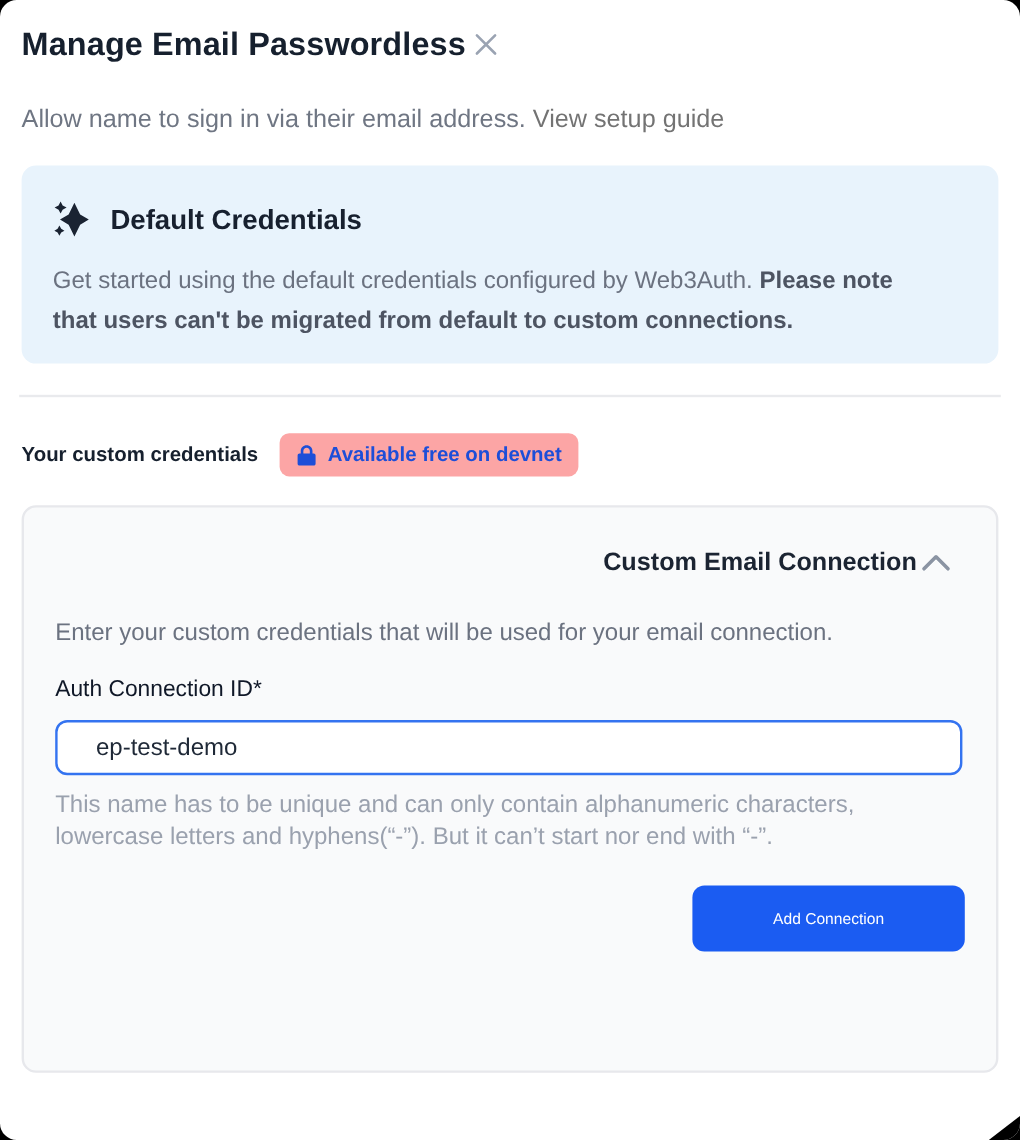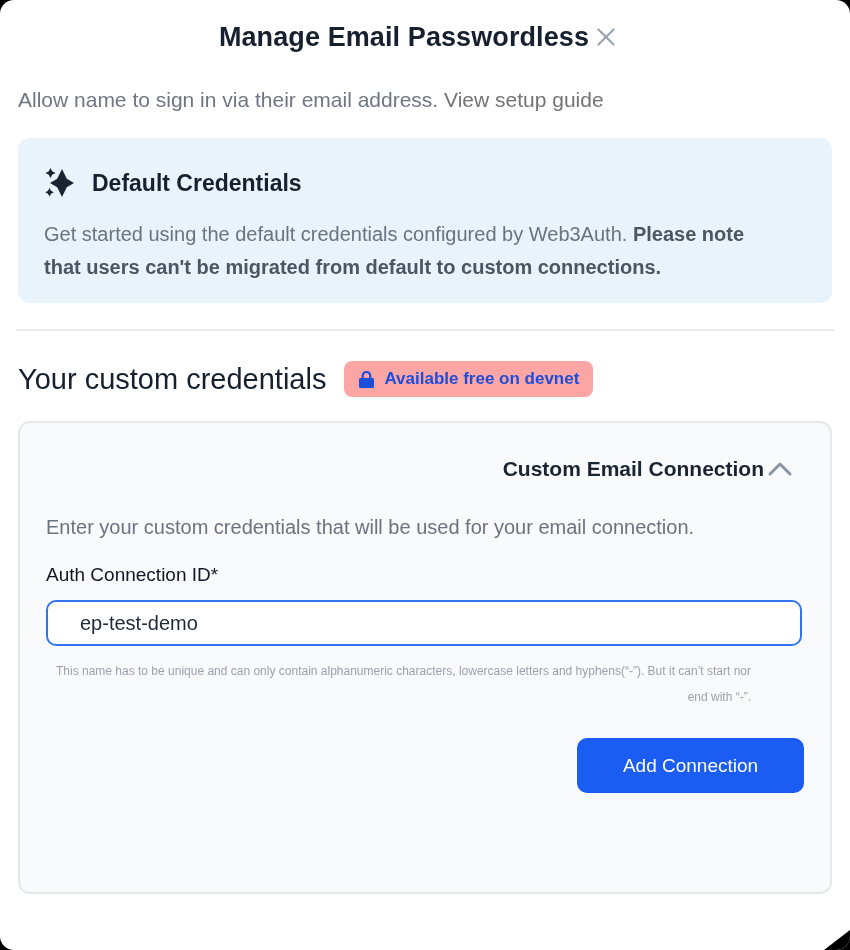--- a/index.html
+++ b/index.html
@@ -10,21 +10,21 @@
     position: relative;
     width: 850px; height: 950px;
     background: #ffffff;
     border-radius: 14px;
     padding: 22px 18px 0 18px;
     overflow: hidden;
   }
 
   
   .header-row {
-    display: flex; align-items: flex-start; justify-content: center;
+    display: flex; align-items: flex-start; justify-content: flex-start;
   }
   .modal-title {
     font-size: 27px; font-weight: 700; color: #16202e; letter-spacing: 0.1px;
   }
   .close-btn {
     background: none; border: none; cursor: pointer;
     width: 34px; height: 34px; margin-right: 8px; margin-top: -2px;
     display: flex; align-items: center; justify-content: center;
   }
 
@@ -54,21 +54,21 @@
   .divider {
     border: none; border-top: 2px solid #e9eaed;
     margin: 26px -2px 0 -2px;
   }
 
   
   .section-row {
     margin-top: 30px;
     display: flex; align-items: center; gap: 18px;
   }
-  .section-title { font-size: 29px; font-weight: 400; color: #16202e; }
+  .section-title { font-size: 17px; font-weight: 700; color: #16202e; }
   .badge {
     display: inline-flex; align-items: center; gap: 9px;
     background: #fca5a5; border-radius: 8px;
     padding: 8px 14px;
   }
   .badge-label { font-size: 17px; font-weight: 700; color: #1d4ed8; }
 
   
   .card {
     margin-top: 24px;
@@ -102,34 +102,33 @@
     border: 2px solid #3473f0;
     border-radius: 10px;
     padding: 0 32px;
     font-family: "Liberation Sans", sans-serif;
     font-size: 20px; color: #1f2937;
     outline: none;
     display: block;
   }
   .helper {
     margin-top: 12px;
-    font-size: 12px; line-height: 26px; color: #9aa1ae;
+    font-size: 20px; line-height: 26px; color: #9aa1ae;
     max-width: 705px;
-    text-align: right;
   }
   .button-row {
     display: flex; justify-content: flex-end;
     margin-top: 28px;
   }
   .primary-btn {
     background: #1b5cf2;
     color: #ffffff;
     border: none; border-radius: 10px;
     font-family: "Liberation Sans", sans-serif;
-    font-size: 19px; font-weight: 500;
+    font-size: 13px; font-weight: 500;
     padding: 0 44px;
     height: 55px; min-width: 227px;
     cursor: pointer;
   }
 
   
   .cursor-tip {
     position: absolute; right: 0; bottom: 0;
     width: 26px; height: 20px;
     background: #000;

